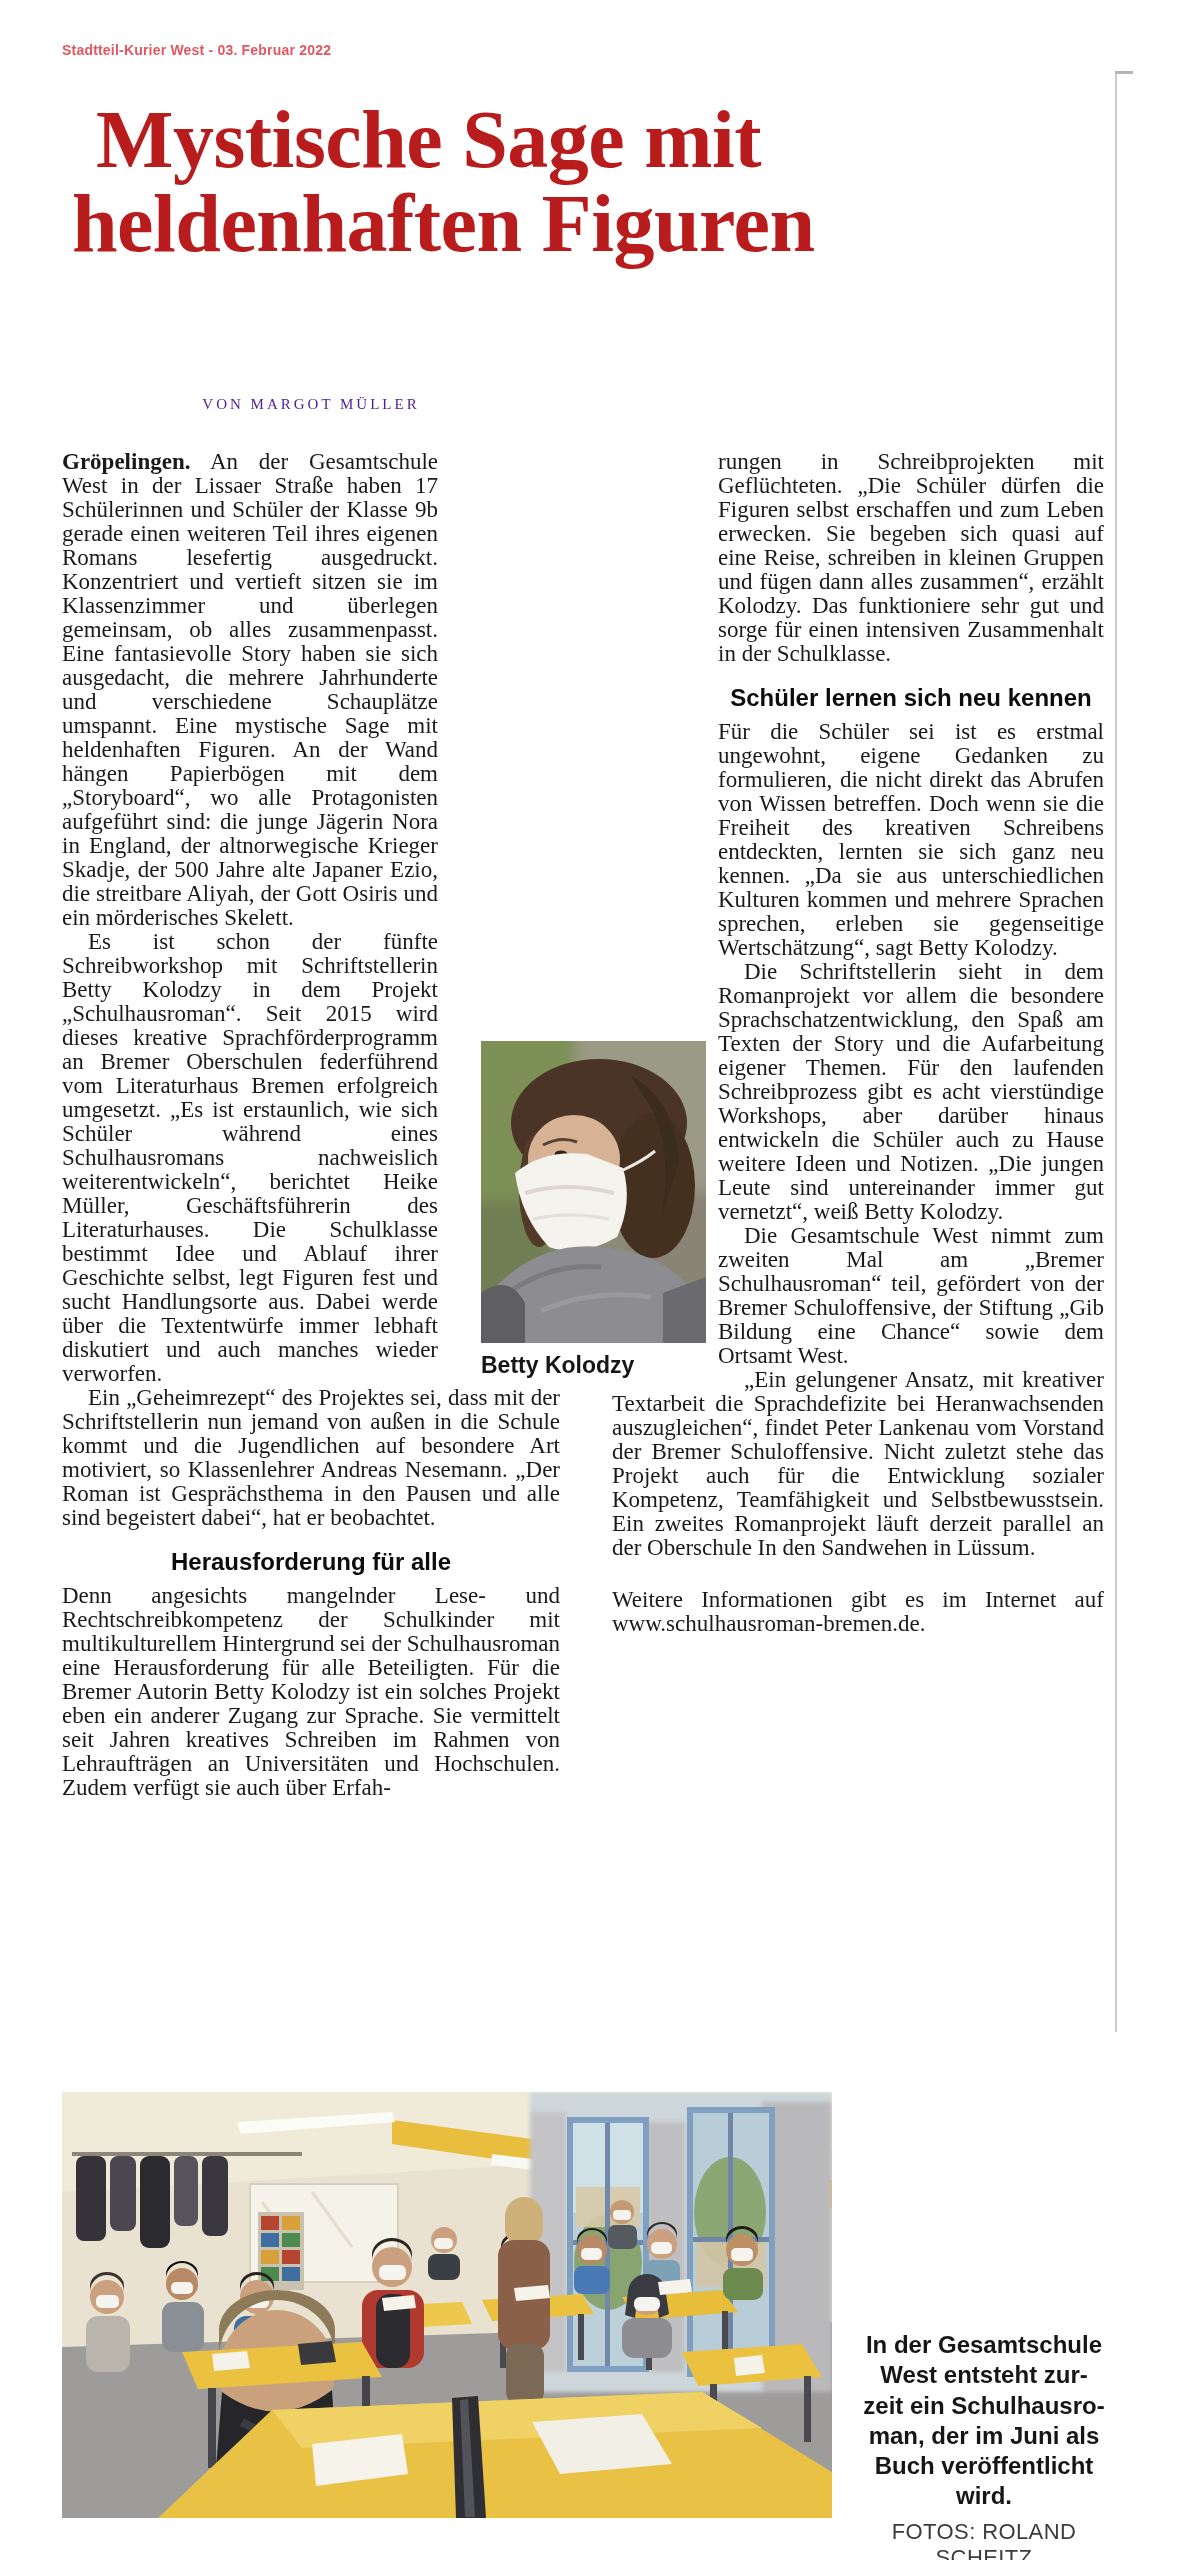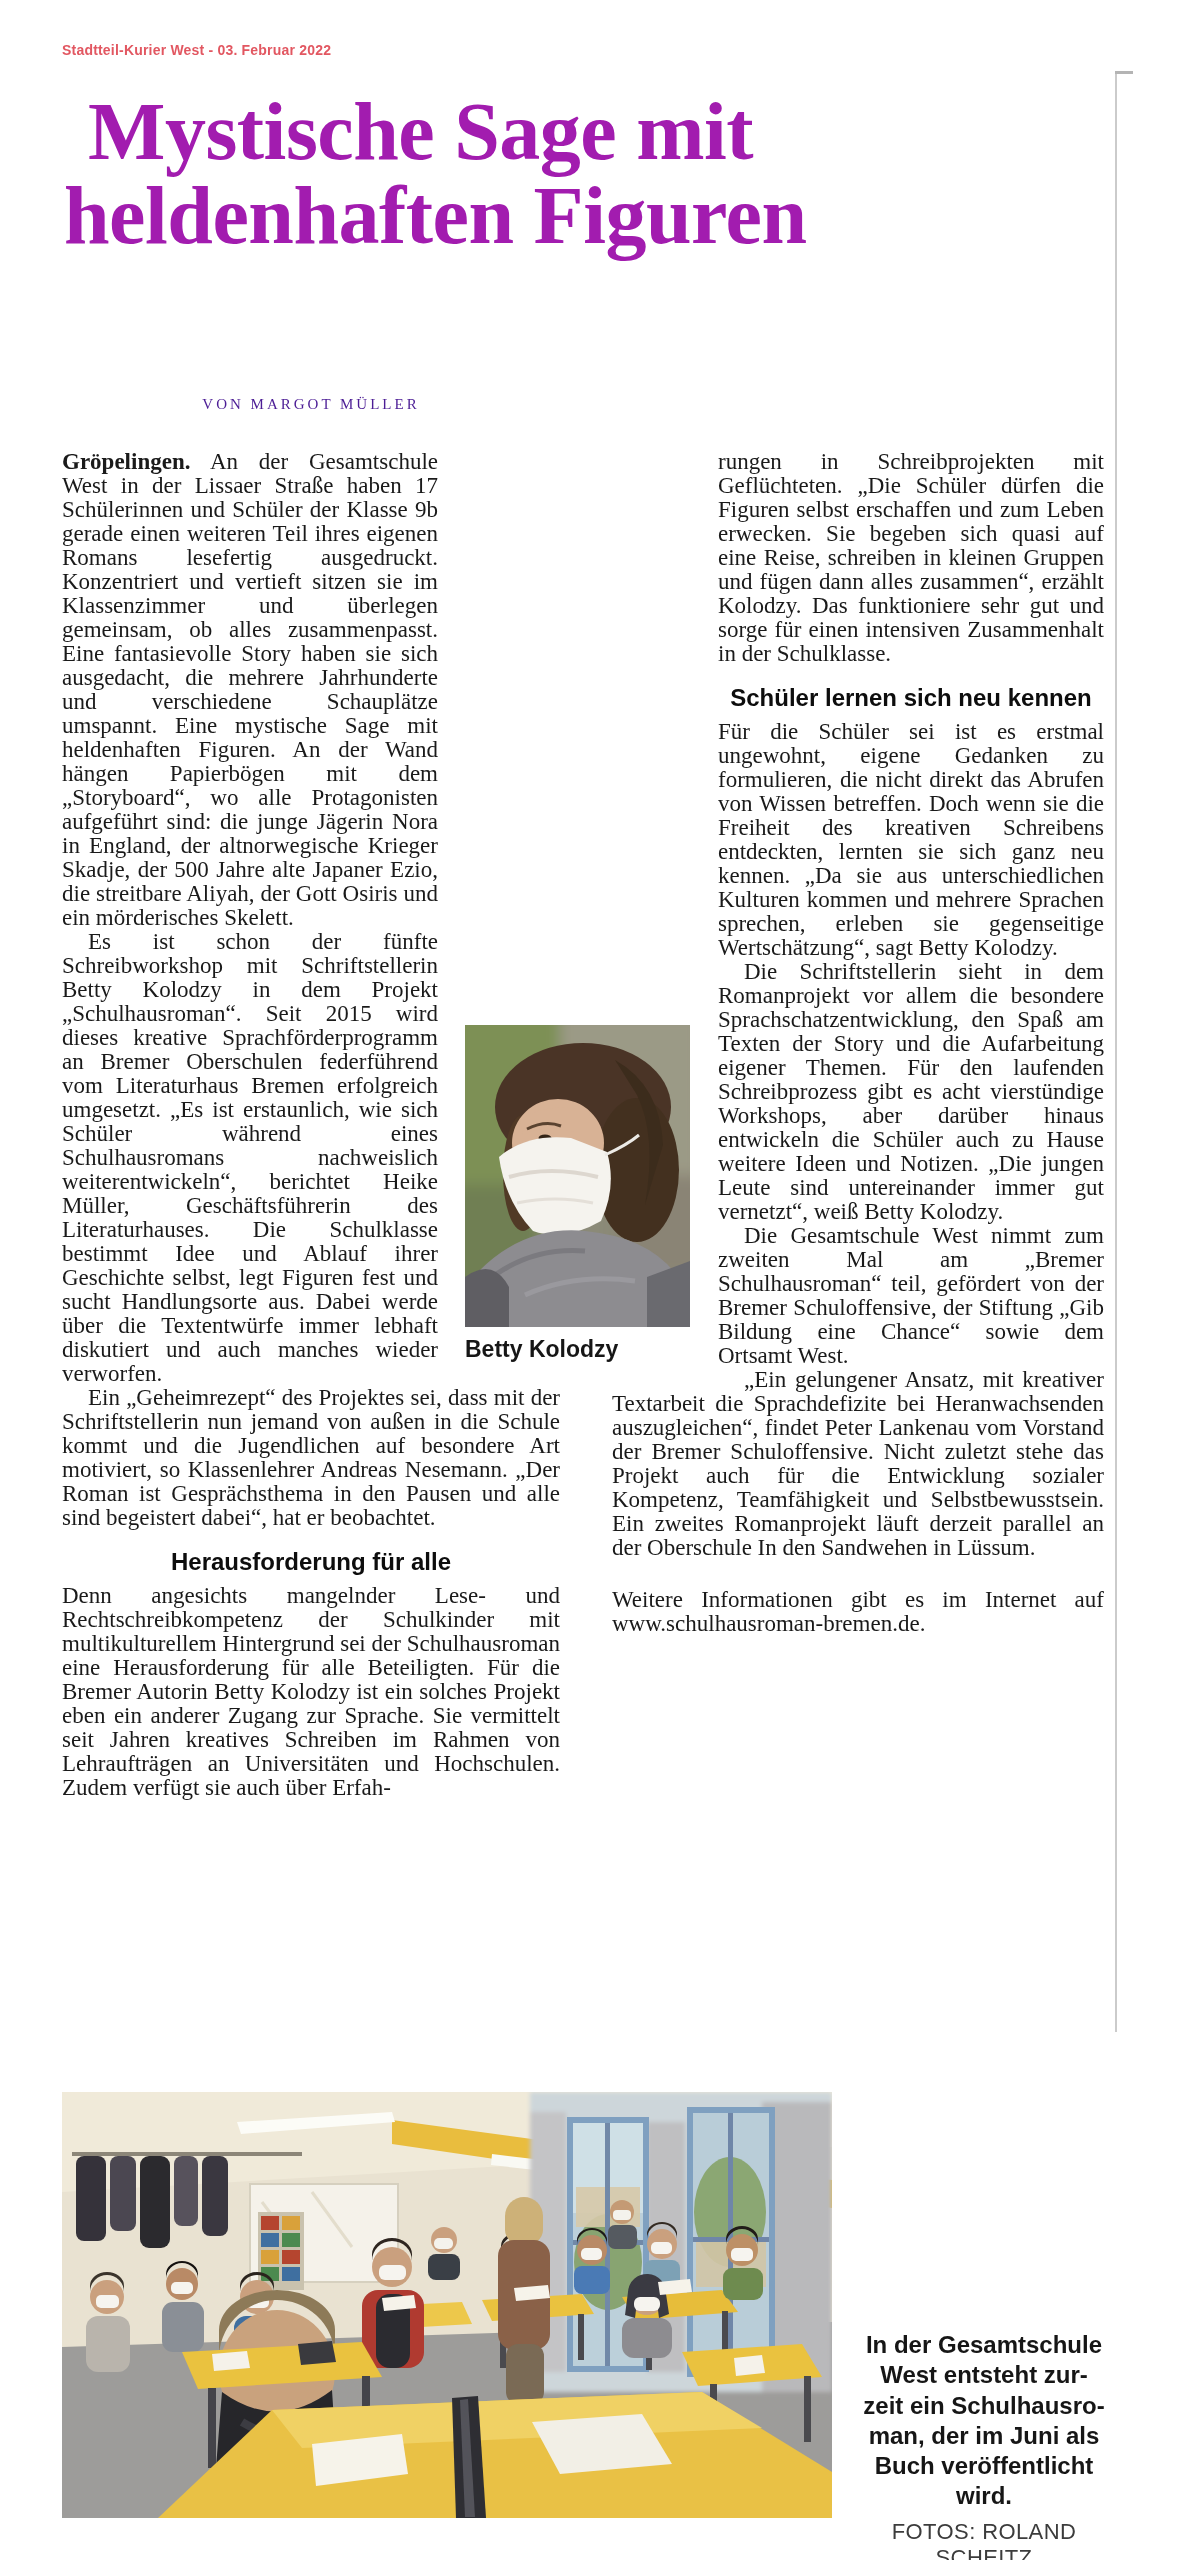--- a/index.html
+++ b/index.html
@@ -2,22 +2,22 @@
 <html><head>
 <meta charset="utf-8">
 <style>
   html,body{margin:0;padding:0;background:#ffffff;}
   .page{position:relative;width:1181px;height:2560px;background:#fff;overflow:hidden;
         font-family:"Liberation Serif",serif;color:#1a1a1a;}
 
   .kicker{position:absolute;left:62px;top:42px;font-family:"Liberation Sans",sans-serif;
           font-size:14px;font-weight:700;letter-spacing:0.2px;}
 
-  .headline{position:absolute;left:60px;top:86px;width:1040px;margin:4px;
-            font-size:82px;line-height:84px;font-weight:700;color:#a21caf;
+  .headline{position:absolute;left:60px;top:86px;width:1040px;margin:12px;
+            font-size:82px;line-height:84px;font-weight:700;color:#b91c1c;
             white-space:pre-line;text-indent:24px;letter-spacing:-0.5px;}
 
   .subheadline{position:absolute;left:62px;top:262px;width:1000px;margin:0;
                font-size:35px;line-height:40px;font-weight:700;color:#111;}
 
   .byline{position:absolute;left:62px;top:396px;width:498px;text-align:center;
           font-size:15px;letter-spacing:3px;color:#4c1d95;}
 
   .col{position:absolute;top:450px;text-align:justify;font-size:23px;line-height:24px;}
   .col1{left:62px;width:498px;}
@@ -25,21 +25,21 @@
   .col p{margin:0;text-indent:26px;}
   .col p.noindent{text-indent:0;}
   .lead-in{font-weight:700;}
   .body-subhead{display:block;text-align:center;font-family:"Liberation Sans",sans-serif;
                 font-weight:700;font-size:24px;margin:20px 0 10px 0;text-indent:0;color:#0d0d0d;}
   .info-para{margin-top:28px !important;text-indent:0 !important;}
 
   .spacer-r{float:right;width:108px;height:356px;margin-top:573px;margin-left:14px;}
   .spacer-l{float:left;width:92px;height:352px;margin-top:576px;margin-right:14px;}
 
-  .portrait-fig{position:absolute;left:465px;top:1025px;width:198px;margin:0;}
+  .portrait-fig{position:absolute;left:465px;top:1025px;width:198px;margin:16px;}
   .portrait-fig svg{display:block;}
   .portrait-caption{font-family:"Liberation Sans",sans-serif;font-weight:700;
                     font-size:23px;margin-top:9px;color:#161616;}
 
   .classroom-fig{position:absolute;left:62px;top:2092px;margin:0;}
   .classroom-fig svg{display:block;}
 
   .bottom-caption-block{position:absolute;left:854px;top:2330px;width:260px;text-align:center;}
   .bottom-caption{font-family:"Liberation Sans",sans-serif;font-weight:700;
                   font-size:24px;line-height:30.3px;color:#161616;white-space:pre-line;}

